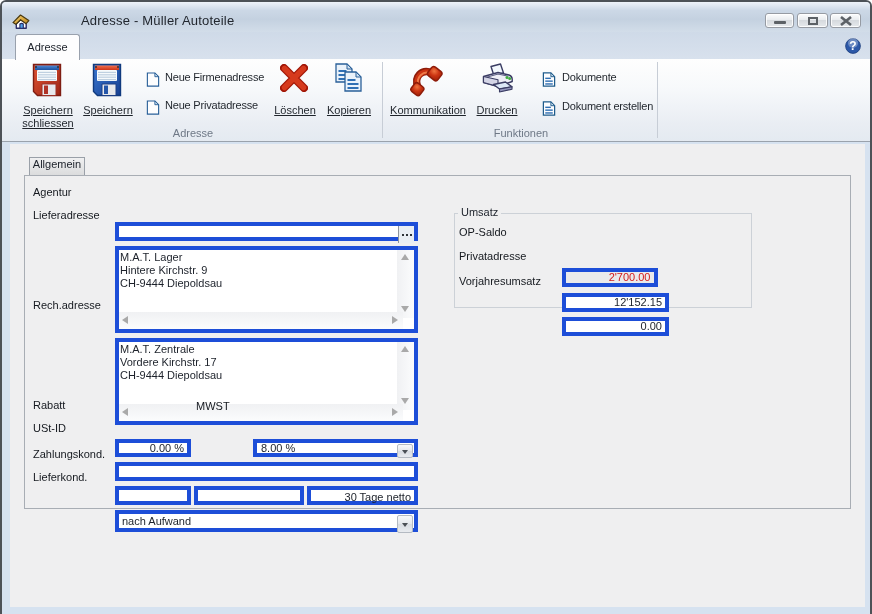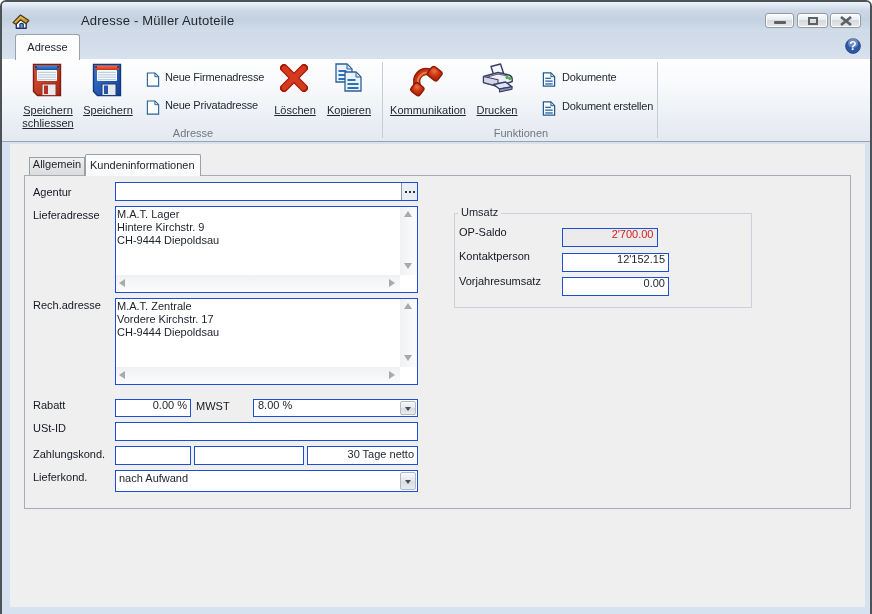--- a/index.html
+++ b/index.html
@@ -38,21 +38,21 @@
 .panel { position:absolute; left:8px; top:1px; width:855px; height:463px; background:#efeff0; }
 .stab-a { position:absolute; left:19px; top:12.5px; width:56px; height:19px;
   background:linear-gradient(180deg,#f0f0f1,#dbdcdd); border:1px solid #9aa0a8;
   text-align:center; line-height:11.5px; font-size:11px; padding-top:1.5px; }
 .stab-b { position:absolute; left:75px; top:10px; width:116px; height:22px;
   background:#fbfbfc; border:1px solid #9aa0a8; border-bottom:none; border-radius:2px 2px 0 0;
   text-align:left; padding-left:4px; line-height:12.5px; padding-top:4px; font-size:11px; z-index:2; }
 .page { position:absolute; left:14px; top:31px; width:827px; height:334px;
   border:1px solid #a8adb4; background:#efeff0; }
 .flabel { position:absolute; left:25px; font-size:11px; color:#15191f; }
-.field { position:absolute; background:#fff; border:1px solid #1d4ed8; font-size:11px; }
+.field { position:absolute; background:#fff; border:4px solid #1d4ed8; font-size:11px;margin-top:40px; }
 .num { text-align:right; padding-right:3px; }
 .ta-line { position:absolute; left:1px; font-size:11px; white-space:pre; }
 .sb-track { position:absolute; background:linear-gradient(90deg,#f0f1f3,#fbfcfd); }
 .sb-trackh { position:absolute; background:linear-gradient(180deg,#f0f1f3,#fbfcfd); }
 .arrow { position:absolute; width:0; height:0; }
 .combo-btn { position:absolute; width:16px; border:1px solid #b4bac2; border-radius:2px;
   background:linear-gradient(180deg,#f8f9fa,#e4e7ec 50%,#d8dce2 51%,#e8ebef); }
 .fieldset { position:absolute; border:1px solid #ccd1d7; }
 .legend { position:absolute; background:#efeff0; padding:0 3px; font-size:11px; }
 .dot { position:absolute; width:2px; height:2px; background:#2e3338; top:8px; }
@@ -237,21 +237,20 @@
 
   <svg class="abs" style="left:843px;top:36px" width="16" height="16" viewBox="0 0 16 16">
     <circle cx="8" cy="8" r="7.4" fill="#2c58a8" stroke="#1c3c7c" stroke-width="0.8"></circle>
     <circle cx="8" cy="5" r="5" fill="rgba(255,255,255,0.3)"></circle>
     <text x="8" y="12.2" text-anchor="middle" font-size="12" font-weight="bold" fill="#fff" font-family="Liberation Sans">?</text>
   </svg>
 
   <div class="content">
     <div class="panel">
       <div class="stab-a">Allgemein</div>
-      <div class="stab-b">Kundeninformationen</div>
       <div class="page"></div>
       <div class="flabel" style="left:23px;top:41.5px">Agentur</div>
       <div class="field" style="left:105px;top:38px;width:303px;height:19px">
         <div class="abs" style="right:0;top:0;width:16px;height:17px;background:#e9eef4;border-left:1px solid #8f959c">
           <div class="dot" style="left:3px"></div>
               <div class="dot" style="left:7px"></div>
               <div class="dot" style="left:11px"></div>
         </div>
       </div>
       <div class="flabel" style="left:23px;top:64.5px">Lieferadresse</div>
@@ -300,20 +299,20 @@
       <div class="field" style="left:105px;top:325.5px;width:303px;height:22px;line-height:14px;padding-left:3px">nach Aufwand
         <div class="combo-btn" style="right:1px;top:1px;height:18px">
           <div class="arrow" style="left:3.5px;top:7px;border-left:3.5px solid transparent;border-right:3.5px solid transparent;border-top:4.5px solid #4a4f55"></div>
         </div>
       </div>
 
       <div class="fieldset" style="left:444px;top:69px;width:298px;height:95px"></div>
       <div class="legend" style="left:448px;top:61.5px">Umsatz</div>
       <div class="flabel" style="left:449px;top:82px">OP-Saldo</div>
       <div class="field num" style="left:551.5px;top:84px;width:96px;height:19px;line-height:11px;background:#ebebeb;color:#d21c1c">2'700.00</div>
-      <div class="flabel" style="left:449px;top:106px">Kontaktperson</div>
+      <div class="flabel" style="left:449px;top:106px">Privatadresse</div>
       <div class="field num" style="left:551.5px;top:108.5px;width:107.5px;height:19px;line-height:11px">12'152.15</div>
       <div class="flabel" style="left:449px;top:130.5px">Vorjahresumsatz</div>
       <div class="field num" style="left:551.5px;top:132.5px;width:107.5px;height:19px;line-height:11px">0.00</div>
     </div>
   </div>
 </div>
 </div>
 
 </body></html>

